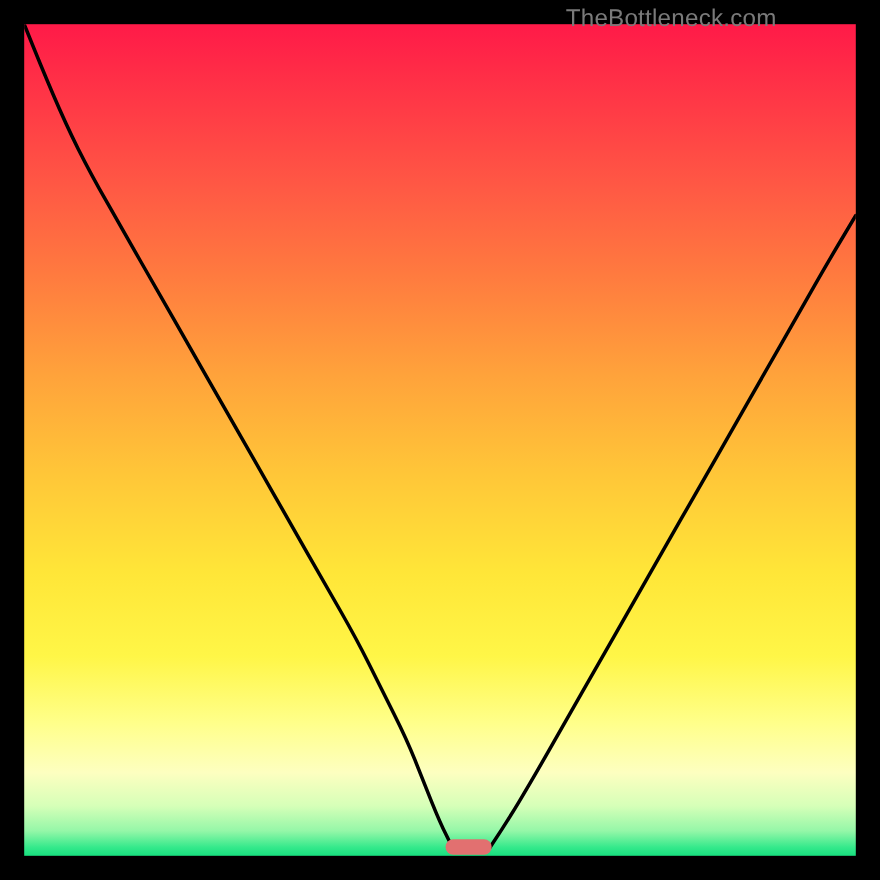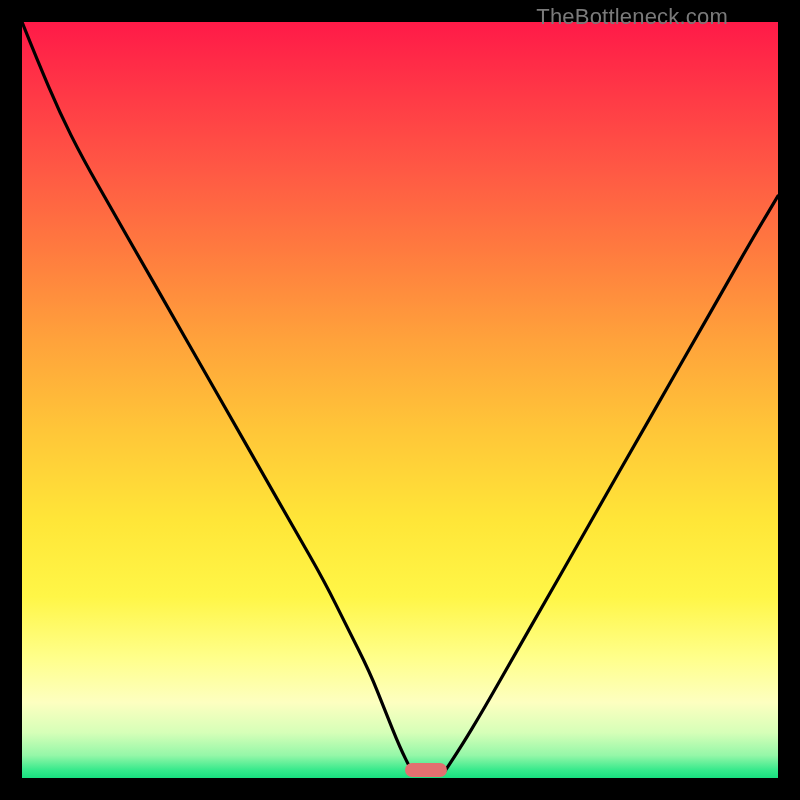--- a/index.html
+++ b/index.html
@@ -9,21 +9,20 @@
     height: 800px;
     background: #000;
     overflow: hidden;
     font-family: Arial, Helvetica, sans-serif;
   }
   .frame {
     position: relative;
     width: 716px;
     height: 800px;
     background: #000;
-    padding-left: 22px;
   }
   .watermark {
     position: absolute;
     top: 4px;
     right: 10px;
     color: #7a7a7a;
     font-size: 22px;
     font-weight: 400;
     letter-spacing: 0.2px;
     z-index: 10;

